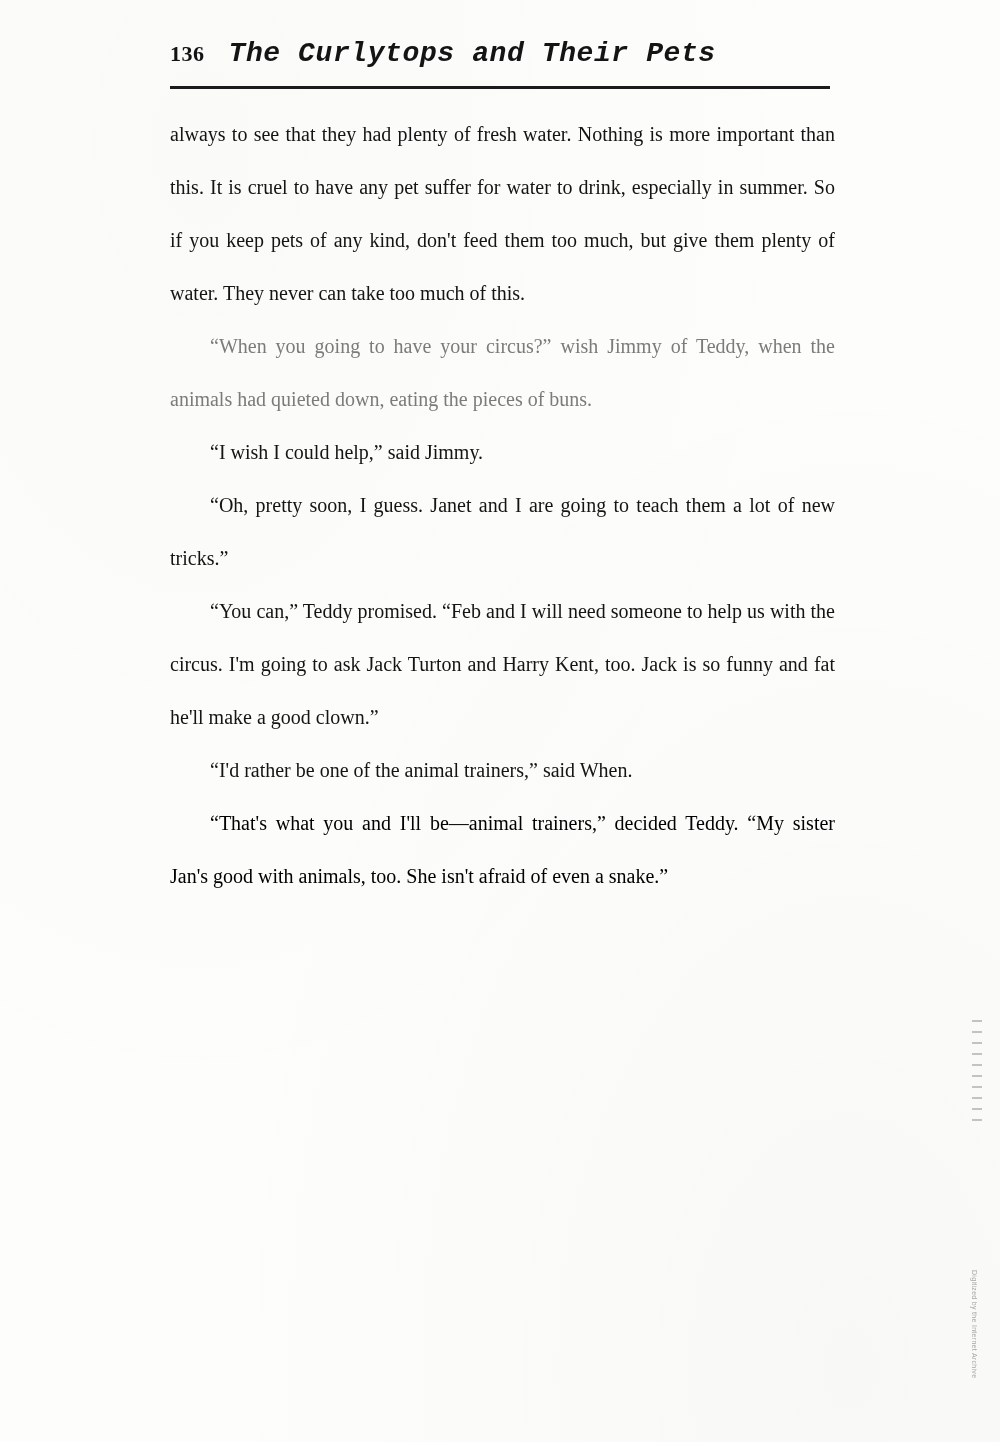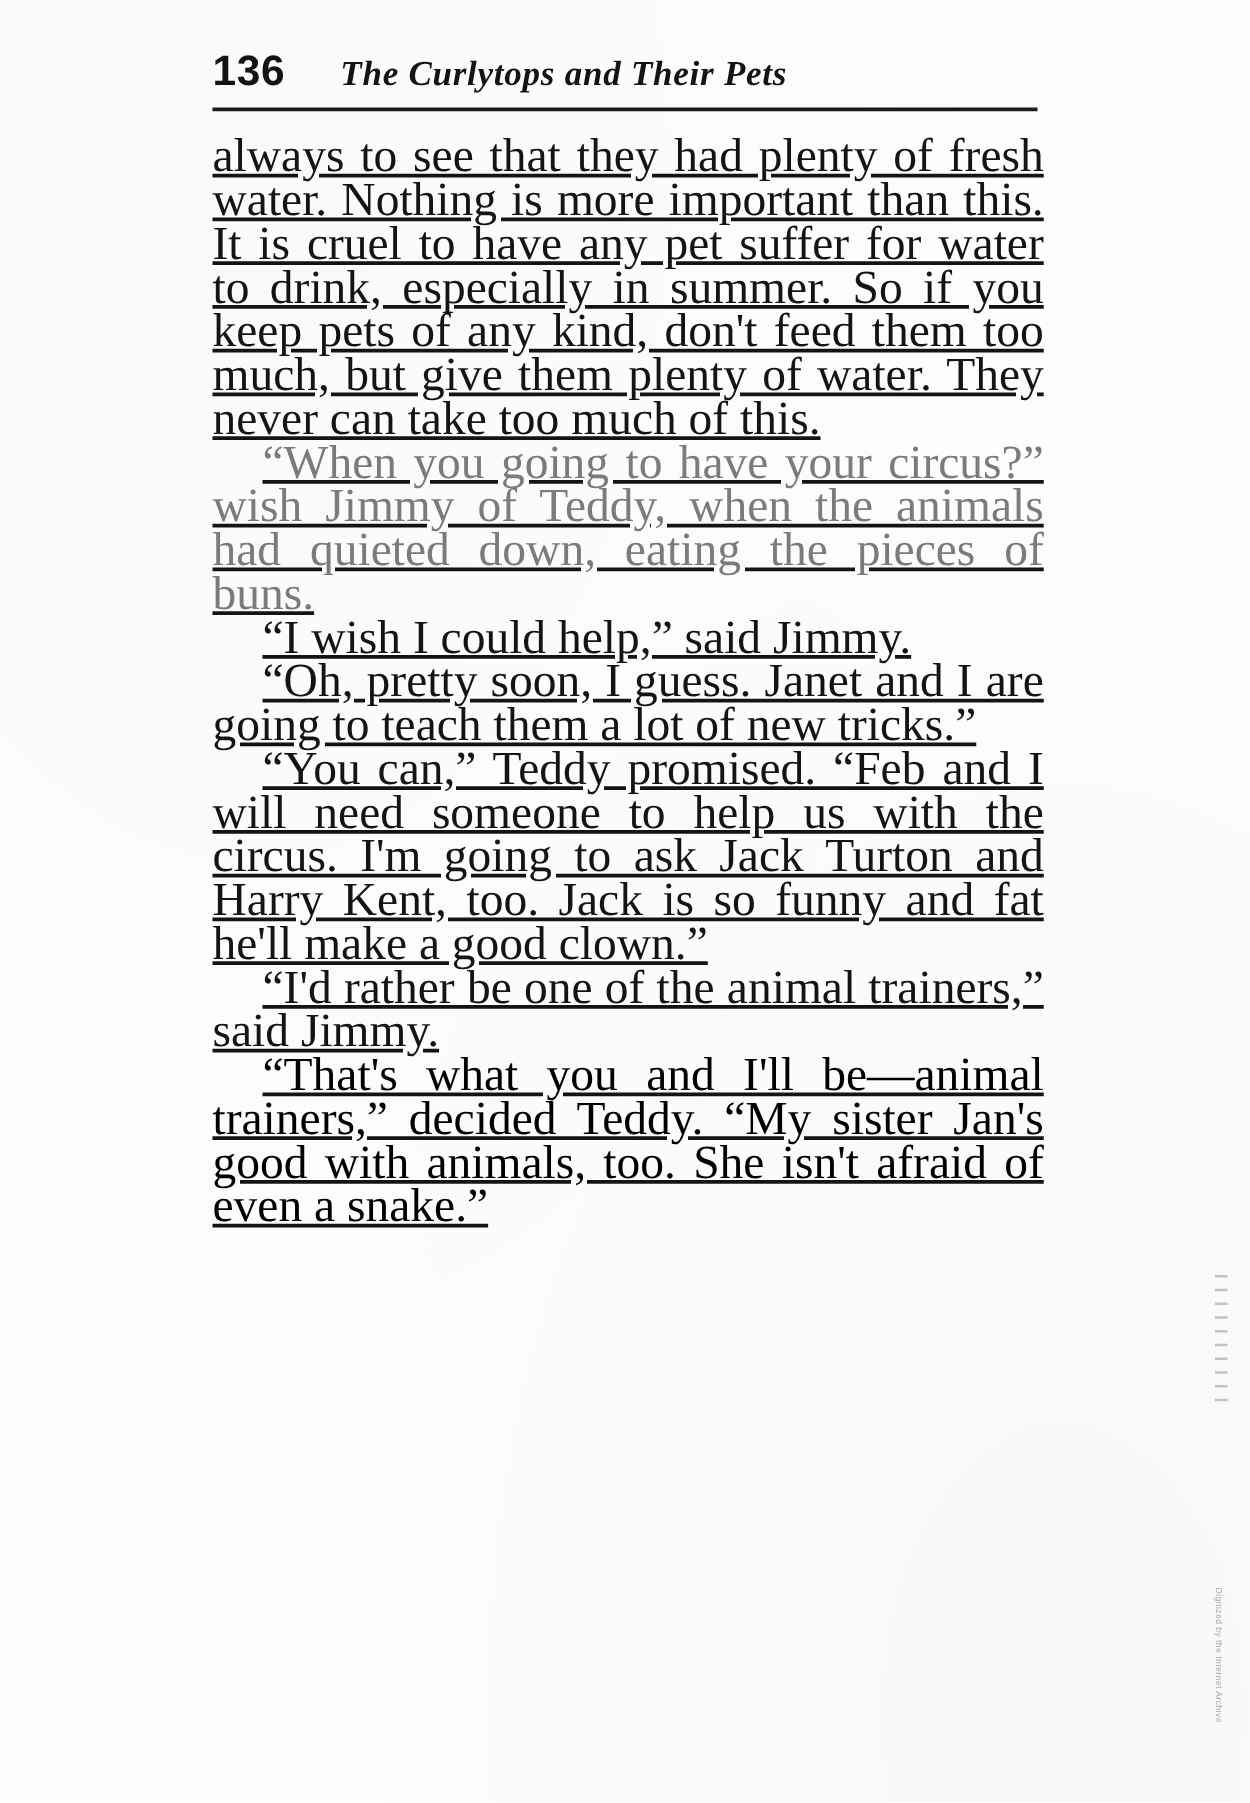--- a/index.html
+++ b/index.html
@@ -36,29 +36,29 @@
 
   .header {
     position: absolute;
     left: 170px;
     top: 38px;
     width: 660px;
     display: flex;
     align-items: baseline;
   }
   .folio {
-    font-family: Liberation Sans, sans-serif;
+    font-family: Liberation Serif, serif;
     font-weight: bold;
-    font-size: 34px;
+    font-size: 22px;
     letter-spacing: 0.5px;
     color: #131313;
   }
   .running-head {
-    margin-left: 44px;
-    font-family: Liberation Serif, serif;
+    margin-left: 24px;
+    font-family: Liberation Mono, monospace;
     font-style: italic;
     font-weight: bold;
     font-size: 28px;
     letter-spacing: 0.6px;
     color: #141414;
     white-space: nowrap;
   }
 
   .rule {
     position: absolute;
@@ -67,26 +67,25 @@
     width: 660px;
     height: 3px;
     background: #1b1b1b;
   }
 
   .body-text {
     position: absolute;
     left: 170px;
     top: 108px;
     width: 665px;
-    font-size: 38px;
-    line-height: 35px;
+    font-size: 20px;
+    line-height: 53px;
     text-align: justify;
     text-justify: inter-word;
     color: #141414;
-    text-decoration: underline;
   }
 
   .body-text p {
     margin: 0;
     text-indent: 40px;
   }
   .body-text p.noindent {
     text-indent: 0;
   }
 
@@ -134,21 +133,21 @@
   </div>
 
   <div class="rule"></div>
 
   <div class="body-text">
     <p class="noindent">always to see that they had plenty of fresh water. Nothing is more important than this. It is cruel to have any pet suffer for water to drink, especially in summer.  So if you keep pets of any kind, don't feed them too much, but give them plenty of water.  They never can take too much of this.</p>
     <p class="fade2">“When you going to have your circus?” wish Jimmy of Teddy, when the animals had quieted down, eating the pieces of buns.</p>
     <p>“I wish I could help,” said Jimmy.</p>
     <p>“Oh, pretty soon, I guess.  Janet and I are going to teach them a lot of new tricks.”</p>
     <p>“You can,” Teddy promised.  “Feb and I will need someone to help us with the circus. I'm going to ask Jack Turton and Harry Kent, too.  Jack is so funny and fat he'll make a good clown.”</p>
-    <p>“I'd rather be one of the animal trainers,” said Jimmy.</p>
+    <p>“I'd rather be one of the animal trainers,” said When.</p>
     <p class="fade1">“That's what you and I'll be—animal trainers,” decided Teddy.  “My sister Jan's good with animals, too.  She isn't afraid of even a snake.”</p>
   </div>
 
   <div class="margin-marks">
     <span></span>
       <span></span>
       <span></span>
       <span></span>
       <span></span>
     <span></span>

